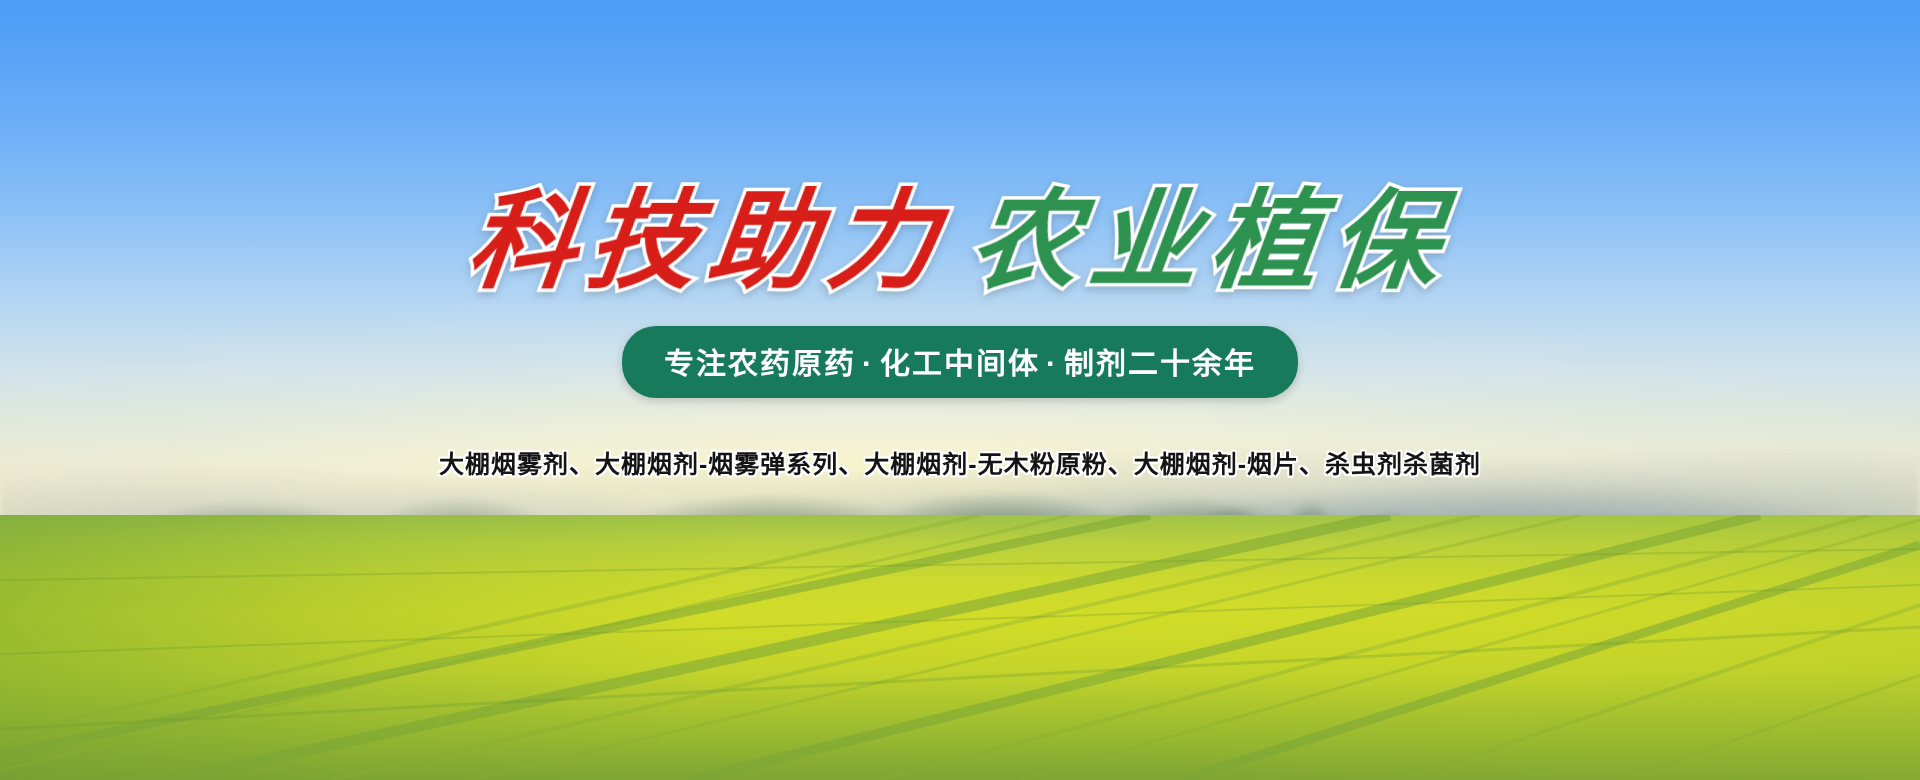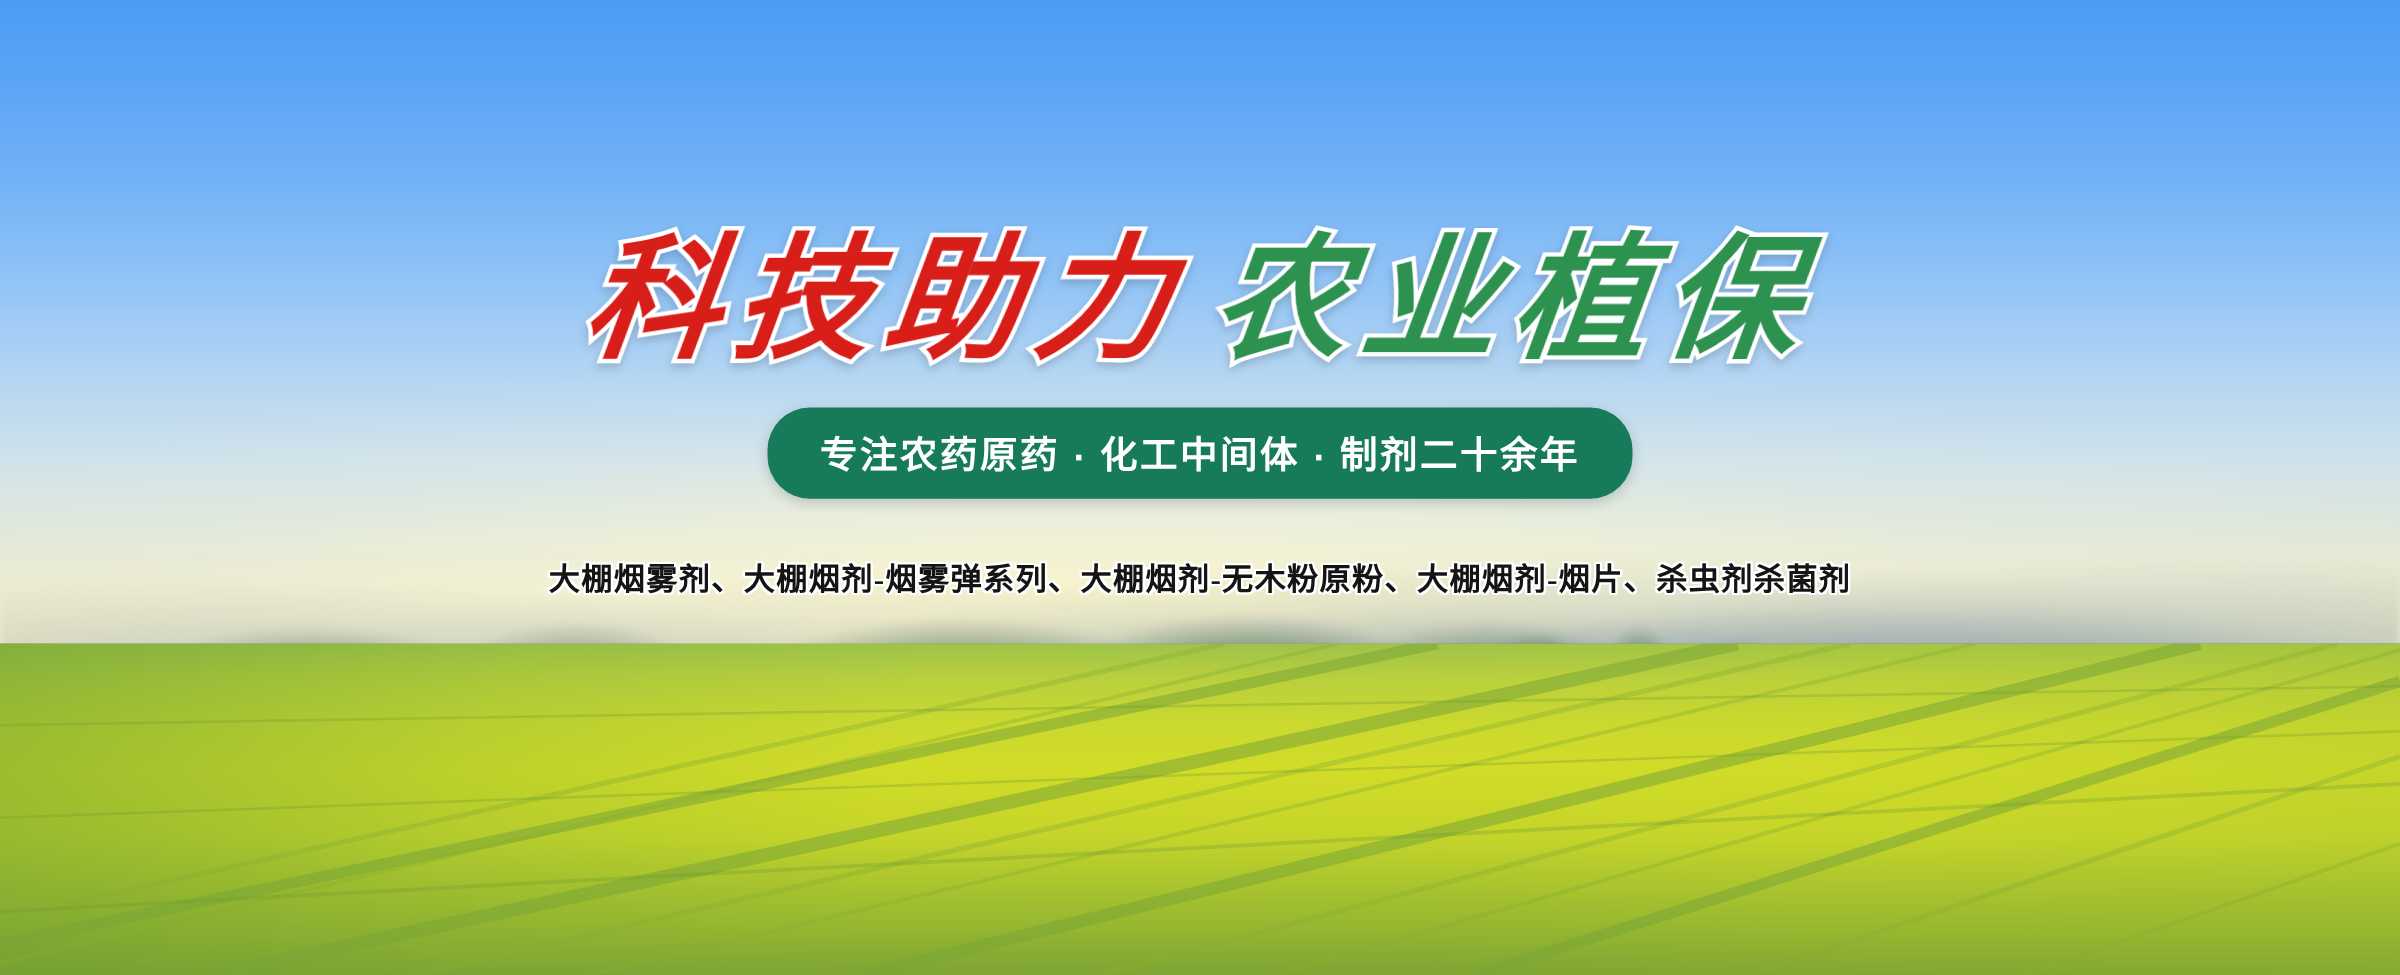--- a/index.html
+++ b/index.html
@@ -140,40 +140,39 @@
     margin-top:30px;
     background:#177a5b;
     color:#ffffff;
     border-radius:34px 34px 34px 34px;
     padding:13px 42px 15px 42px;
     font-size:30px;
     font-weight:700;
     letter-spacing:2px;
     white-space:nowrap;
     box-shadow:0 3px 10px rgba(0,0,0,.18);
-    font-family:Liberation Mono, monospace;
   }
   .badge .dot{padding:0 6px;}
 
   .productlist{
     margin-top:46px;
     text-align:center;
     color:#141414;
     font-size:25px;
     font-weight:700;
     line-height:1.62;
     letter-spacing:1px;
     white-space:nowrap;
     text-shadow:
       -1.6px -1.6px 0 #fff, 1.6px -1.6px 0 #fff,
       -1.6px  1.6px 0 #fff, 1.6px  1.6px 0 #fff,
        0 -1.8px 0 #fff, 0 1.8px 0 #fff,
       -1.8px 0 0 #fff, 1.8px 0 0 #fff;
   }
-  .productlist .ln{display:block;font-family:Liberation Serif, serif;}
+  .productlist .ln{display:block;}
 </style>
 </head>
 <body>
 
 <div class="banner">
 
   <div class="sky"></div>
   <div class="sky-glow"></div>
   <div class="hills"></div>
   <div class="hills2"></div>

